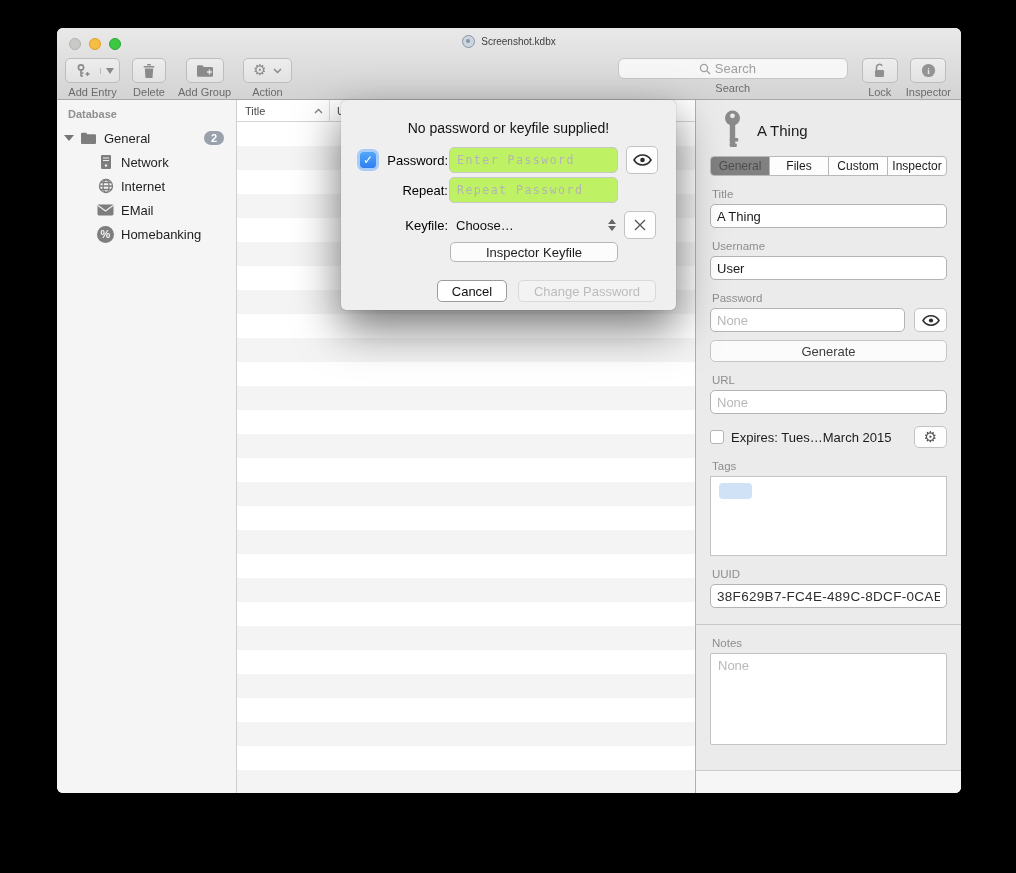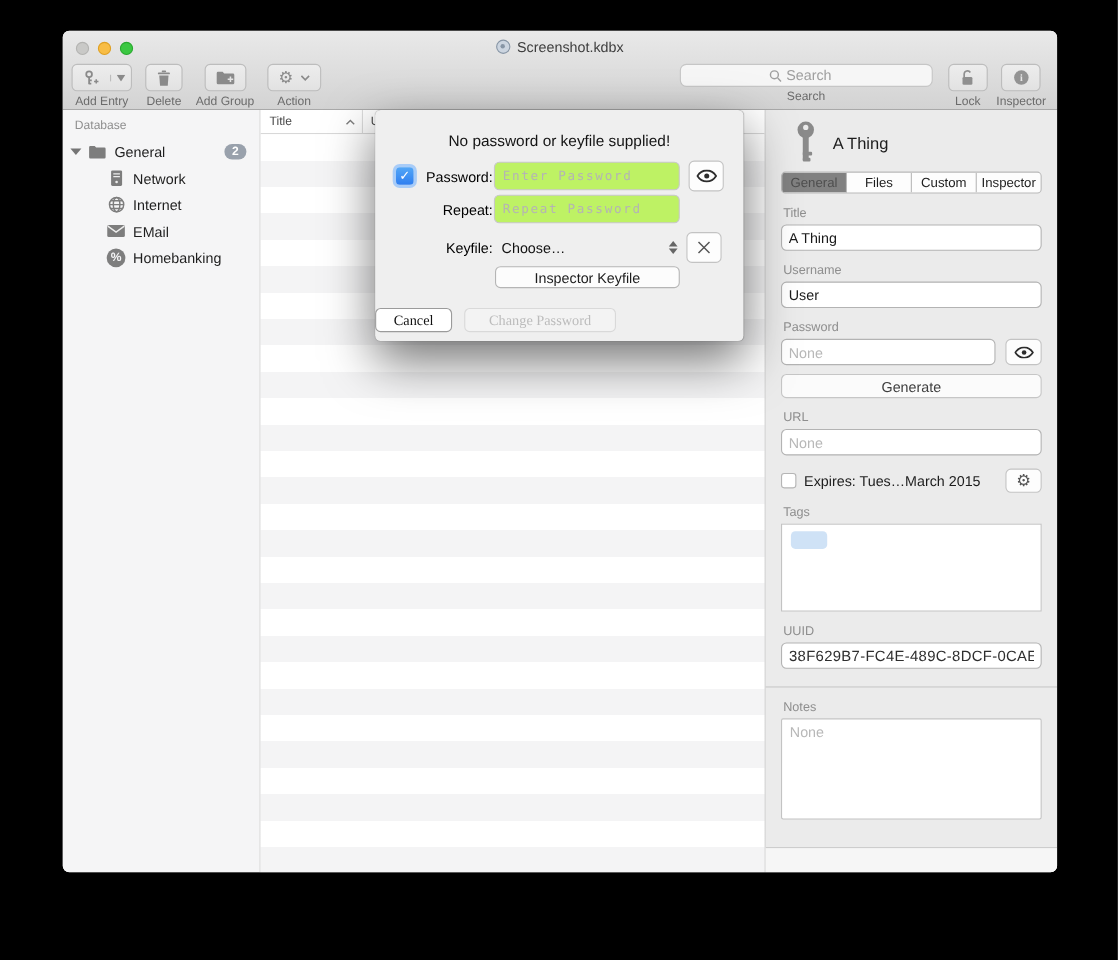--- a/index.html
+++ b/index.html
@@ -11,21 +11,21 @@
   
   .chrome { position:relative; height:72px; background:linear-gradient(#e9e9e9,#d3d3d3); border-bottom:1px solid #a9a9a9; }
   .traffic { position:absolute; left:12px; top:10px; display:flex; gap:8px; }
   .tl { width:12px; height:12px; border-radius:50%; }
   .tl.close { background:#c9c9c7; border:1px solid #b3b3b1; }
   .tl.min { background:#f8bd45; border:1px solid #dfa023; }
   .tl.zoom { background:#3bc842; border:1px solid #29a82f; }
   .titlewrap { position:absolute; top:7px; left:0; right:0; display:flex; justify-content:center; align-items:center; gap:6px; }
   .proxy { width:13px; height:13px; border-radius:50%; background:#ccd5e0; border:1.5px solid #8795a5; position:relative; }
   .proxy::after { content:""; position:absolute; left:3px; top:3px; width:4px; height:4px; border-radius:50%; background:#8795a5; }
-  .wtitle { font-size:13px; color:#3e3e3e; }
+  .wtitle { font-size:10px; color:#3e3e3e; }
 
   .toolbar { position:absolute; top:26px; left:0; right:0; height:46px; display:flex; align-items:flex-start; padding:4px 10px 0 8px; }
   .tbgroup { display:flex; flex-direction:column; align-items:center; margin-right:12px; }
   .tbtn { height:25px; background:linear-gradient(#ededed,#e2e2e2); border:1px solid #bdbdbd; border-radius:5px; display:flex; align-items:center; justify-content:center; padding:0 9px; color:#8a8a8a; }
   .split { display:flex; padding:0; }
   .split .seg1 { padding:0 9px; display:flex; align-items:center; }
   .split .seg2 { border-left:1px solid #bdbdbd; padding:0 5px; display:flex; align-items:center; }
   .tblabel { font-size:11px; color:#6b6b6b; margin-top:3px; }
   .gear-glyph { font-family:"DejaVu Sans",sans-serif; font-size:15px; line-height:1; color:#8a8a8a; }
   .spacer { margin-left:auto; }
@@ -33,21 +33,21 @@
   .searchfield { width:230px; height:21px; background:#f6f6f6; border:1px solid #c6c6c6; border-radius:6px; display:flex; align-items:center; justify-content:center; gap:4px; }
   .searchfield input { border:none; outline:none; background:transparent; font-size:13px; color:#333; width:52px; }
   .searchfield input::placeholder { color:#9f9f9f; }
   .sqbtn { width:36px; height:25px; }
 
   
   .main { position:absolute; top:72px; left:0; right:0; bottom:0; display:flex; }
 
   
   .sidebar { width:180px; background:#f5f5f6; border-right:1px solid #cfcfcf; padding-top:8px; }
-  .sb-header { font-size:11px; color:#8f8f8f; font-weight:normal; padding:0 0 6px 11px; }
+  .sb-header { font-size:11px; color:#8f8f8f; font-weight:bold; padding:0 0 6px 11px; }
   .sb-root { display:flex; align-items:center; height:24px; padding-left:7px; }
   .disc { width:0; height:0; border-left:5px solid transparent; border-right:5px solid transparent; border-top:6px solid #757575; margin-right:6px; }
   .sb-root .icon, .sb-item .icon { width:17px; height:17px; margin-right:7px; display:flex; align-items:center; justify-content:center; }
   .sb-label { font-size:13px; color:#1e1e1e; }
   .badge { margin-left:auto; margin-right:12px; background:#99a1ac; color:#fff; font-size:11px; font-weight:bold; border-radius:9px; padding:1px 7px; }
   .sb-item { display:flex; align-items:center; height:24px; padding-left:40px; }
   .pct { width:17px; height:17px; border-radius:50%; background:#7e7e7e; color:#f5f5f6; font-size:11px; font-weight:bold; display:flex; align-items:center; justify-content:center; }
 
   
   .table { flex:1; background:#fff; border-right:1px solid #b1b1b1; display:flex; flex-direction:column; }
@@ -95,21 +95,21 @@
   .row2 { margin-top:2px; }
   .row2 .dlabel { margin-left:20px; }
   .krow { margin-top:7px; }
   .choose { font-size:13px; color:#111; margin-left:8px; }
   .stepper { margin-left:auto; margin-right:8px; display:flex; flex-direction:column; gap:2px; align-items:center; }
   .stepper i { width:0; height:0; border-left:4px solid transparent; border-right:4px solid transparent; display:block; }
   .stepper .up { border-bottom:5px solid #666; }
   .stepper .dn { border-top:5px solid #666; }
   .dx { width:32px; height:28px; margin-right:20px; background:#fdfdfd; border:1px solid #c3c3c3; border-radius:5px; display:flex; align-items:center; justify-content:center; flex:none; }
   .genkey { margin:3px 0 0 109px; width:168px; height:20px; background:#fcfcfc; border:1px solid #b5b5b5; border-radius:5px; font-size:13px; color:#1c1c1c; display:flex; align-items:center; justify-content:center; }
-  .dbtns { display:flex; gap:11px; padding-right:20px; margin-top:18px;font-family:Liberation Serif, serif; }
+  .dbtns { display:flex; justify-content:flex-end; gap:11px; padding-right:20px; margin-top:18px; }
   .dbtn { height:22px; border-radius:5px; font-size:13px; display:flex; align-items:center; justify-content:center; }
   .cancel { width:70px; background:#fff; border:1px solid #9b9b9b; color:#111; }
   .chpw { width:138px; background:#f3f3f3; border:1px solid #d9d9d9; color:#bcbcbc; }
 
   svg { display:block; }
 </style>
 </head>
 <body>
 
 <div class="window">

